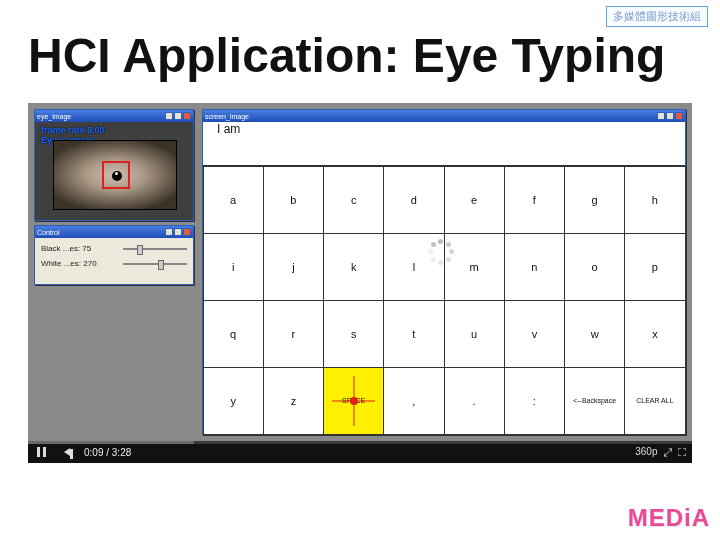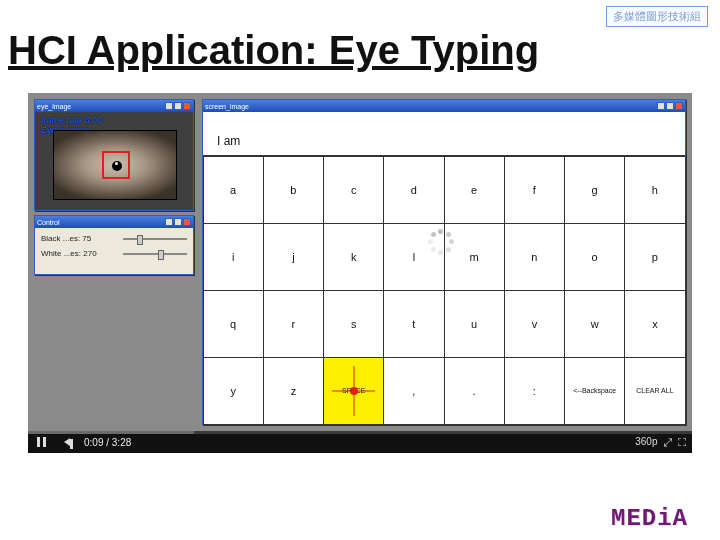--- a/index.html
+++ b/index.html
@@ -14,25 +14,24 @@
   .corner-badge {
     position: absolute;
     top: 6px; right: 12px;
     border: 1px solid #6aa0e0;
     color: #7a9fd0;
     font-size: 11px;
     padding: 2px 6px;
     background: #f8fbff;
   }
   .slide-title {
-    font-size: 40px;
+    font-size: 48px;
     font-weight: 600;
     color: #111;
-    padding: 28px 24px 12px 8px;
-    text-decoration: underline;
+    padding: 28px 24px 12px 28px;
   }
   .video-frame {
     margin: 8px 28px 0 28px;
     width: 664px;
     height: 360px;
     background: #000;
     position: relative;
   }
   .video-body {
     position: absolute;
@@ -71,21 +70,21 @@
     position: relative;
     height: 98px;
     background: #3f3f3f;
   }
   .eye-status {
     position: absolute;
     top: 4px; left: 6px;
     color: #1060ff;
     font-size: 9px;
     line-height: 1.1;
-    font-weight: normal;
+    font-weight: bold;
     text-shadow: 0 0 2px #000;
   }
   .eye-img {
     position: absolute;
     top: 18px; left: 18px;
     width: 124px; height: 70px;
     background: radial-gradient(ellipse 60% 55% at 50% 50%, #cfbfb0 0%, #a99885 40%, #6a5d4f 75%, #3a3328 100%);
     border: 1px solid #000;
   }
   .eye-box {
@@ -136,21 +135,21 @@
   }
   .kbd-win {
     height: 100%;
     background: #fff;
     border: 1px solid #2a5fbd;
   }
   .kbd-body { padding: 0; height: calc(100% - 12px); display:flex; flex-direction:column; }
   .typed-row {
     height: 44px;
     border-bottom: 1px solid #333;
-    padding: 22px 14px 0 14px;
+    padding: 0 14px 0 14px;
     font-size: 12px;
     color: #111;
   }
   .kbd-grid {
     flex: 1;
     display: grid;
     grid-template-columns: repeat(8, 1fr);
     grid-template-rows: repeat(4, 1fr);
   }
   .key {
@@ -230,25 +229,25 @@
     content:""; position:absolute; left:6px; top:-3px;
     width:3px; height:10px; background:#ddd;
   }
   .timecode { margin-left:4px; font-size:10px; color:#eee; }
   .right-controls { margin-left:auto; display:flex; gap:6px; padding-right:6px; }
   .quality { font-size:10px; color:#ddd; }
   .expand-icon, .fullscreen-icon { font-size:11px; color:#ddd; }
   
   .media-logo {
     position:absolute;
-    bottom: 8px; right: 32px;
-    font-family: Liberation Mono, monospace;
+    bottom: 8px; right: 10px;
+    font-family: Liberation Sans, sans-serif;
     font-weight: bold;
     font-size: 24px;
-    color: #701a75;
+    color: #ec4899;
     letter-spacing: 1px;
     text-shadow: 1px 1px 0 #e6e6e6;
   }
 </style>
 </head>
 <body>
 
 <div class="corner-badge">多媒體圖形技術組</div>
 
 <h1 class="slide-title">HCI Application: Eye Typing</h1>

